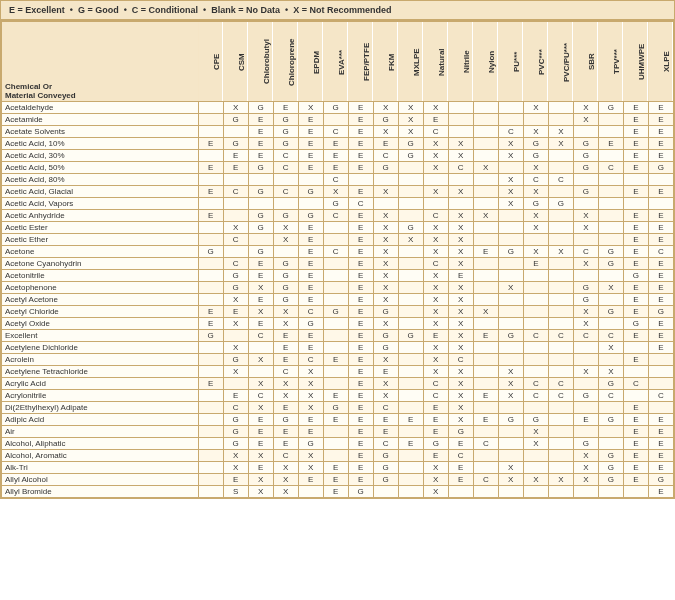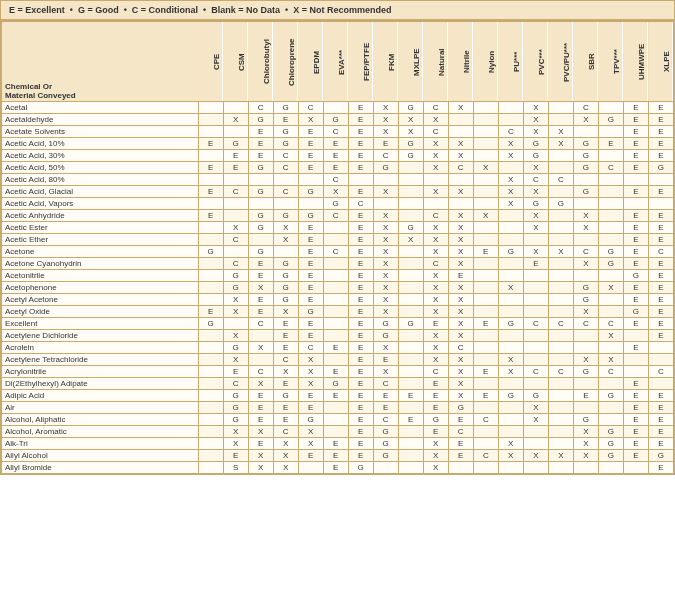--- a/index.html
+++ b/index.html
@@ -93,42 +93,20 @@
         <th class="col-header"><span>PU***</span></th>
         <th class="col-header"><span>PVC***</span></th>
         <th class="col-header"><span>PVC/PU***</span></th>
         <th class="col-header"><span>SBR</span></th>
         <th class="col-header"><span>TPV***</span></th>
         <th class="col-header"><span>UHMWPE</span></th>
         <th class="col-header"><span>XLPE</span></th>
       </tr>
     </thead>
     <tbody id="table-body">
-    <tr>
-          <td class="chemical-col">Acetal</td>
-          <td></td>
-          <td></td>
-          <td>C</td>
-          <td>G</td>
-          <td>C</td>
-          <td></td>
-          <td>E</td>
-          <td style="color: rgb(51, 51, 51);">X</td>
-          <td>G</td>
-          <td>C</td>
-          <td style="color: rgb(51, 51, 51);">X</td>
-          <td></td>
-          <td></td>
-          <td style="color: rgb(51, 51, 51);">X</td>
-          <td></td>
-          <td>C</td>
-          <td></td>
-          <td>E</td>
-          <td>E</td>
-        </tr>
         <tr>
           <td class="chemical-col">Acetaldehyde</td>
           <td></td>
           <td style="color: rgb(51, 51, 51);">X</td>
           <td>G</td>
           <td>E</td>
           <td style="color: rgb(51, 51, 51);">X</td>
           <td>G</td>
           <td>E</td>
           <td style="color: rgb(51, 51, 51);">X</td>
@@ -138,20 +116,42 @@
           <td></td>
           <td></td>
           <td style="color: rgb(51, 51, 51);">X</td>
           <td></td>
           <td style="color: rgb(51, 51, 51);">X</td>
           <td>G</td>
           <td>E</td>
           <td>E</td>
         </tr>
         <tr>
+          <td class="chemical-col">Acetamide</td>
+          <td></td>
+          <td>G</td>
+          <td>E</td>
+          <td>G</td>
+          <td>E</td>
+          <td></td>
+          <td>E</td>
+          <td>G</td>
+          <td style="color: rgb(51, 51, 51);">X</td>
+          <td>E</td>
+          <td></td>
+          <td></td>
+          <td></td>
+          <td></td>
+          <td></td>
+          <td style="color: rgb(51, 51, 51);">X</td>
+          <td></td>
+          <td>E</td>
+          <td>E</td>
+        </tr>
+        <tr>
           <td class="chemical-col">Acetate Solvents</td>
           <td></td>
           <td></td>
           <td>E</td>
           <td>G</td>
           <td>E</td>
           <td>C</td>
           <td>E</td>
           <td style="color: rgb(51, 51, 51);">X</td>
           <td style="color: rgb(51, 51, 51);">X</td>
@@ -468,20 +468,42 @@
           <td></td>
           <td></td>
           <td></td>
           <td></td>
           <td>G</td>
           <td></td>
           <td>E</td>
           <td>E</td>
         </tr>
         <tr>
+          <td class="chemical-col">Acetyl Chloride</td>
+          <td>E</td>
+          <td>E</td>
+          <td style="color: rgb(51, 51, 51);">X</td>
+          <td style="color: rgb(51, 51, 51);">X</td>
+          <td>C</td>
+          <td>G</td>
+          <td>E</td>
+          <td>G</td>
+          <td></td>
+          <td style="color: rgb(51, 51, 51);">X</td>
+          <td style="color: rgb(51, 51, 51);">X</td>
+          <td style="color: rgb(51, 51, 51);">X</td>
+          <td></td>
+          <td></td>
+          <td></td>
+          <td style="color: rgb(51, 51, 51);">X</td>
+          <td>G</td>
+          <td>E</td>
+          <td>G</td>
+        </tr>
+        <tr>
           <td class="chemical-col">Acetyl Oxide</td>
           <td>E</td>
           <td style="color: rgb(51, 51, 51);">X</td>
           <td>E</td>
           <td style="color: rgb(51, 51, 51);">X</td>
           <td>G</td>
           <td></td>
           <td>E</td>
           <td style="color: rgb(51, 51, 51);">X</td>
           <td></td>
@@ -575,20 +597,42 @@
           <td></td>
           <td style="color: rgb(51, 51, 51);">X</td>
           <td style="color: rgb(51, 51, 51);">X</td>
           <td></td>
           <td style="color: rgb(51, 51, 51);">X</td>
           <td></td>
           <td></td>
           <td style="color: rgb(51, 51, 51);">X</td>
           <td style="color: rgb(51, 51, 51);">X</td>
           <td></td>
+          <td></td>
+        </tr>
+        <tr>
+          <td class="chemical-col">Acrylic Acid</td>
+          <td>E</td>
+          <td></td>
+          <td style="color: rgb(51, 51, 51);">X</td>
+          <td style="color: rgb(51, 51, 51);">X</td>
+          <td style="color: rgb(51, 51, 51);">X</td>
+          <td></td>
+          <td>E</td>
+          <td style="color: rgb(51, 51, 51);">X</td>
+          <td></td>
+          <td>C</td>
+          <td style="color: rgb(51, 51, 51);">X</td>
+          <td></td>
+          <td style="color: rgb(51, 51, 51);">X</td>
+          <td>C</td>
+          <td>C</td>
+          <td></td>
+          <td>G</td>
+          <td>C</td>
           <td></td>
         </tr>
         <tr>
           <td class="chemical-col">Acrylonitrile</td>
           <td></td>
           <td>E</td>
           <td>C</td>
           <td style="color: rgb(51, 51, 51);">X</td>
           <td style="color: rgb(51, 51, 51);">X</td>
           <td>E</td>

